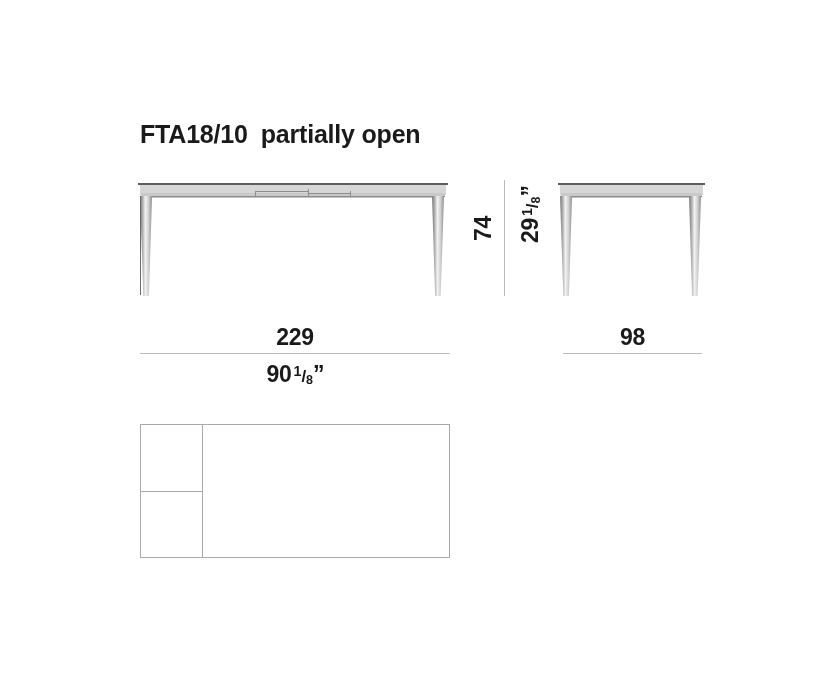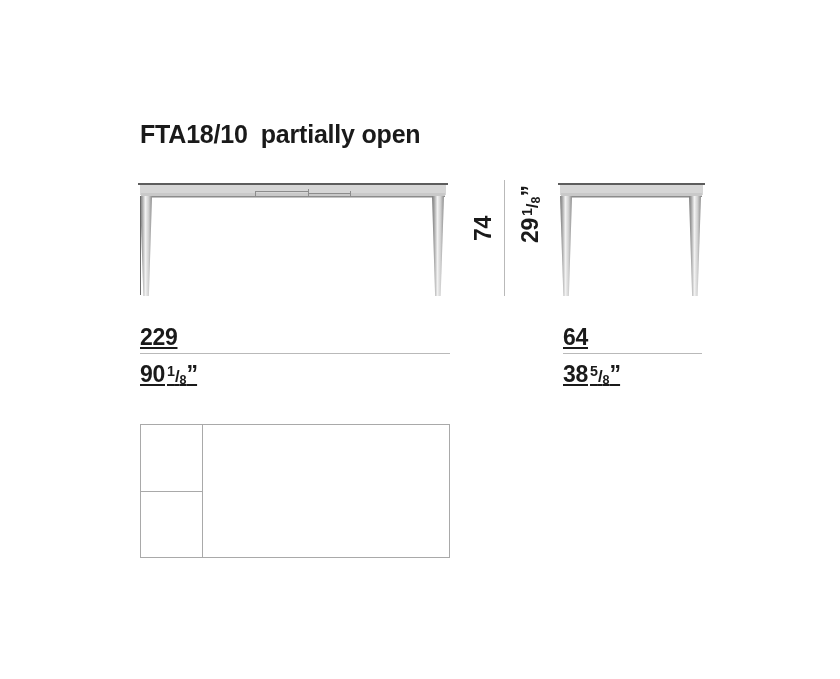--- a/index.html
+++ b/index.html
@@ -62,22 +62,21 @@
 
   
   .leg {
     position: absolute;
     background: linear-gradient(to right,#7c7c7c 0%, #9e9e9e 16%, #f2f2f2 45%, #cfcfcf 72%, #8d8d8d 100%);
   }
 
   
   .dim {
     position: absolute;
-    text-align: left;
-    text-decoration: underline;
+    text-align: center;
   }
   .dim .metric {
     font-size: 23px;
     font-weight: bold;
     line-height: 26px;
     letter-spacing: -0.3px;
   }
   .dim .rule {
     height: 1px;
     background: #b9b9b9;
@@ -231,23 +230,20 @@
 
 <div class="dim" id="dim-width" style="left:140px; top:324px; width:310px;">
   <div class="metric">229</div>
   <div class="rule"></div>
   <div class="imperial">
     <span>90</span><span class="frac"><span class="num">1</span><span class="sl">/</span><span class="den">8</span></span><span class="qt">”</span>
   </div>
 </div>
 
 <div class="dim" id="dim-depth" style="left:563px; top:324px; width:139px;">
-  <div class="metric">64</div>
+  <div class="metric">98</div>
   <div class="rule"></div>
-  <div class="imperial">
-    <span>38</span><span class="frac"><span class="num">5</span><span class="sl">/</span><span class="den">8</span></span><span class="qt">”</span>
-  </div>
 </div>
 
 <div id="plan-view">
   <div class="vdiv"></div>
   <div class="hdiv"></div>
 </div>
 
 </body></html>

